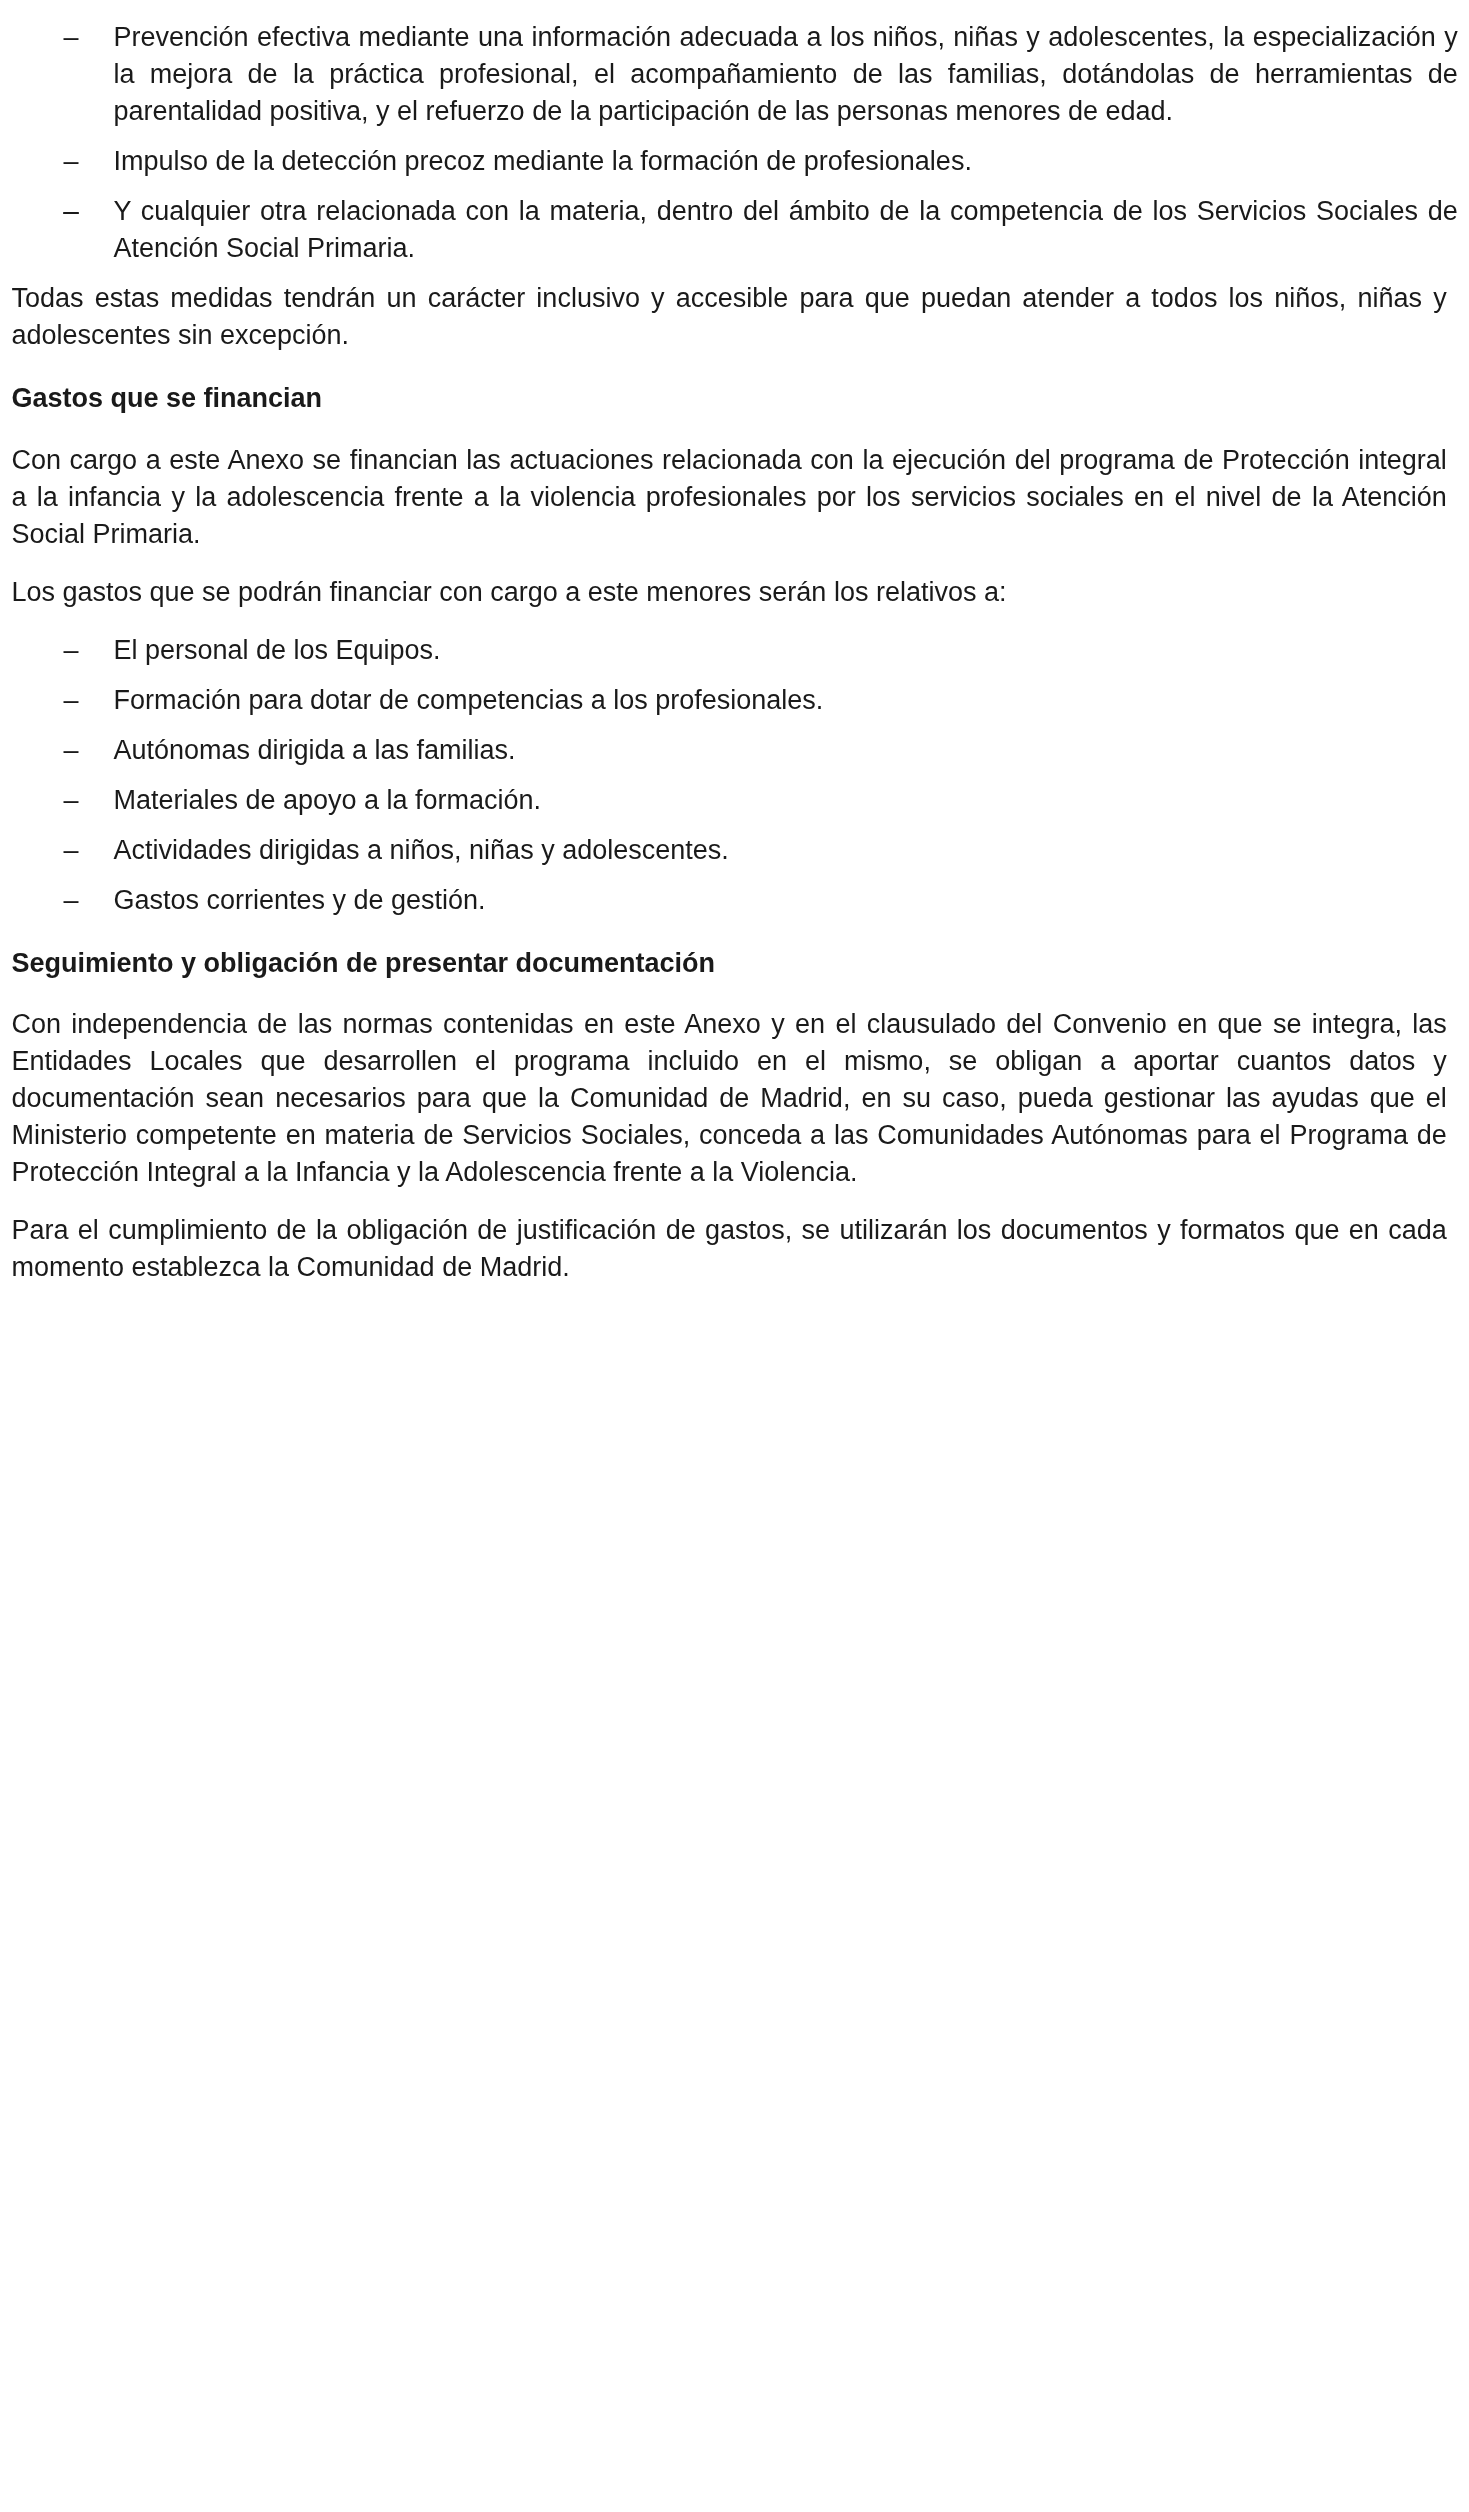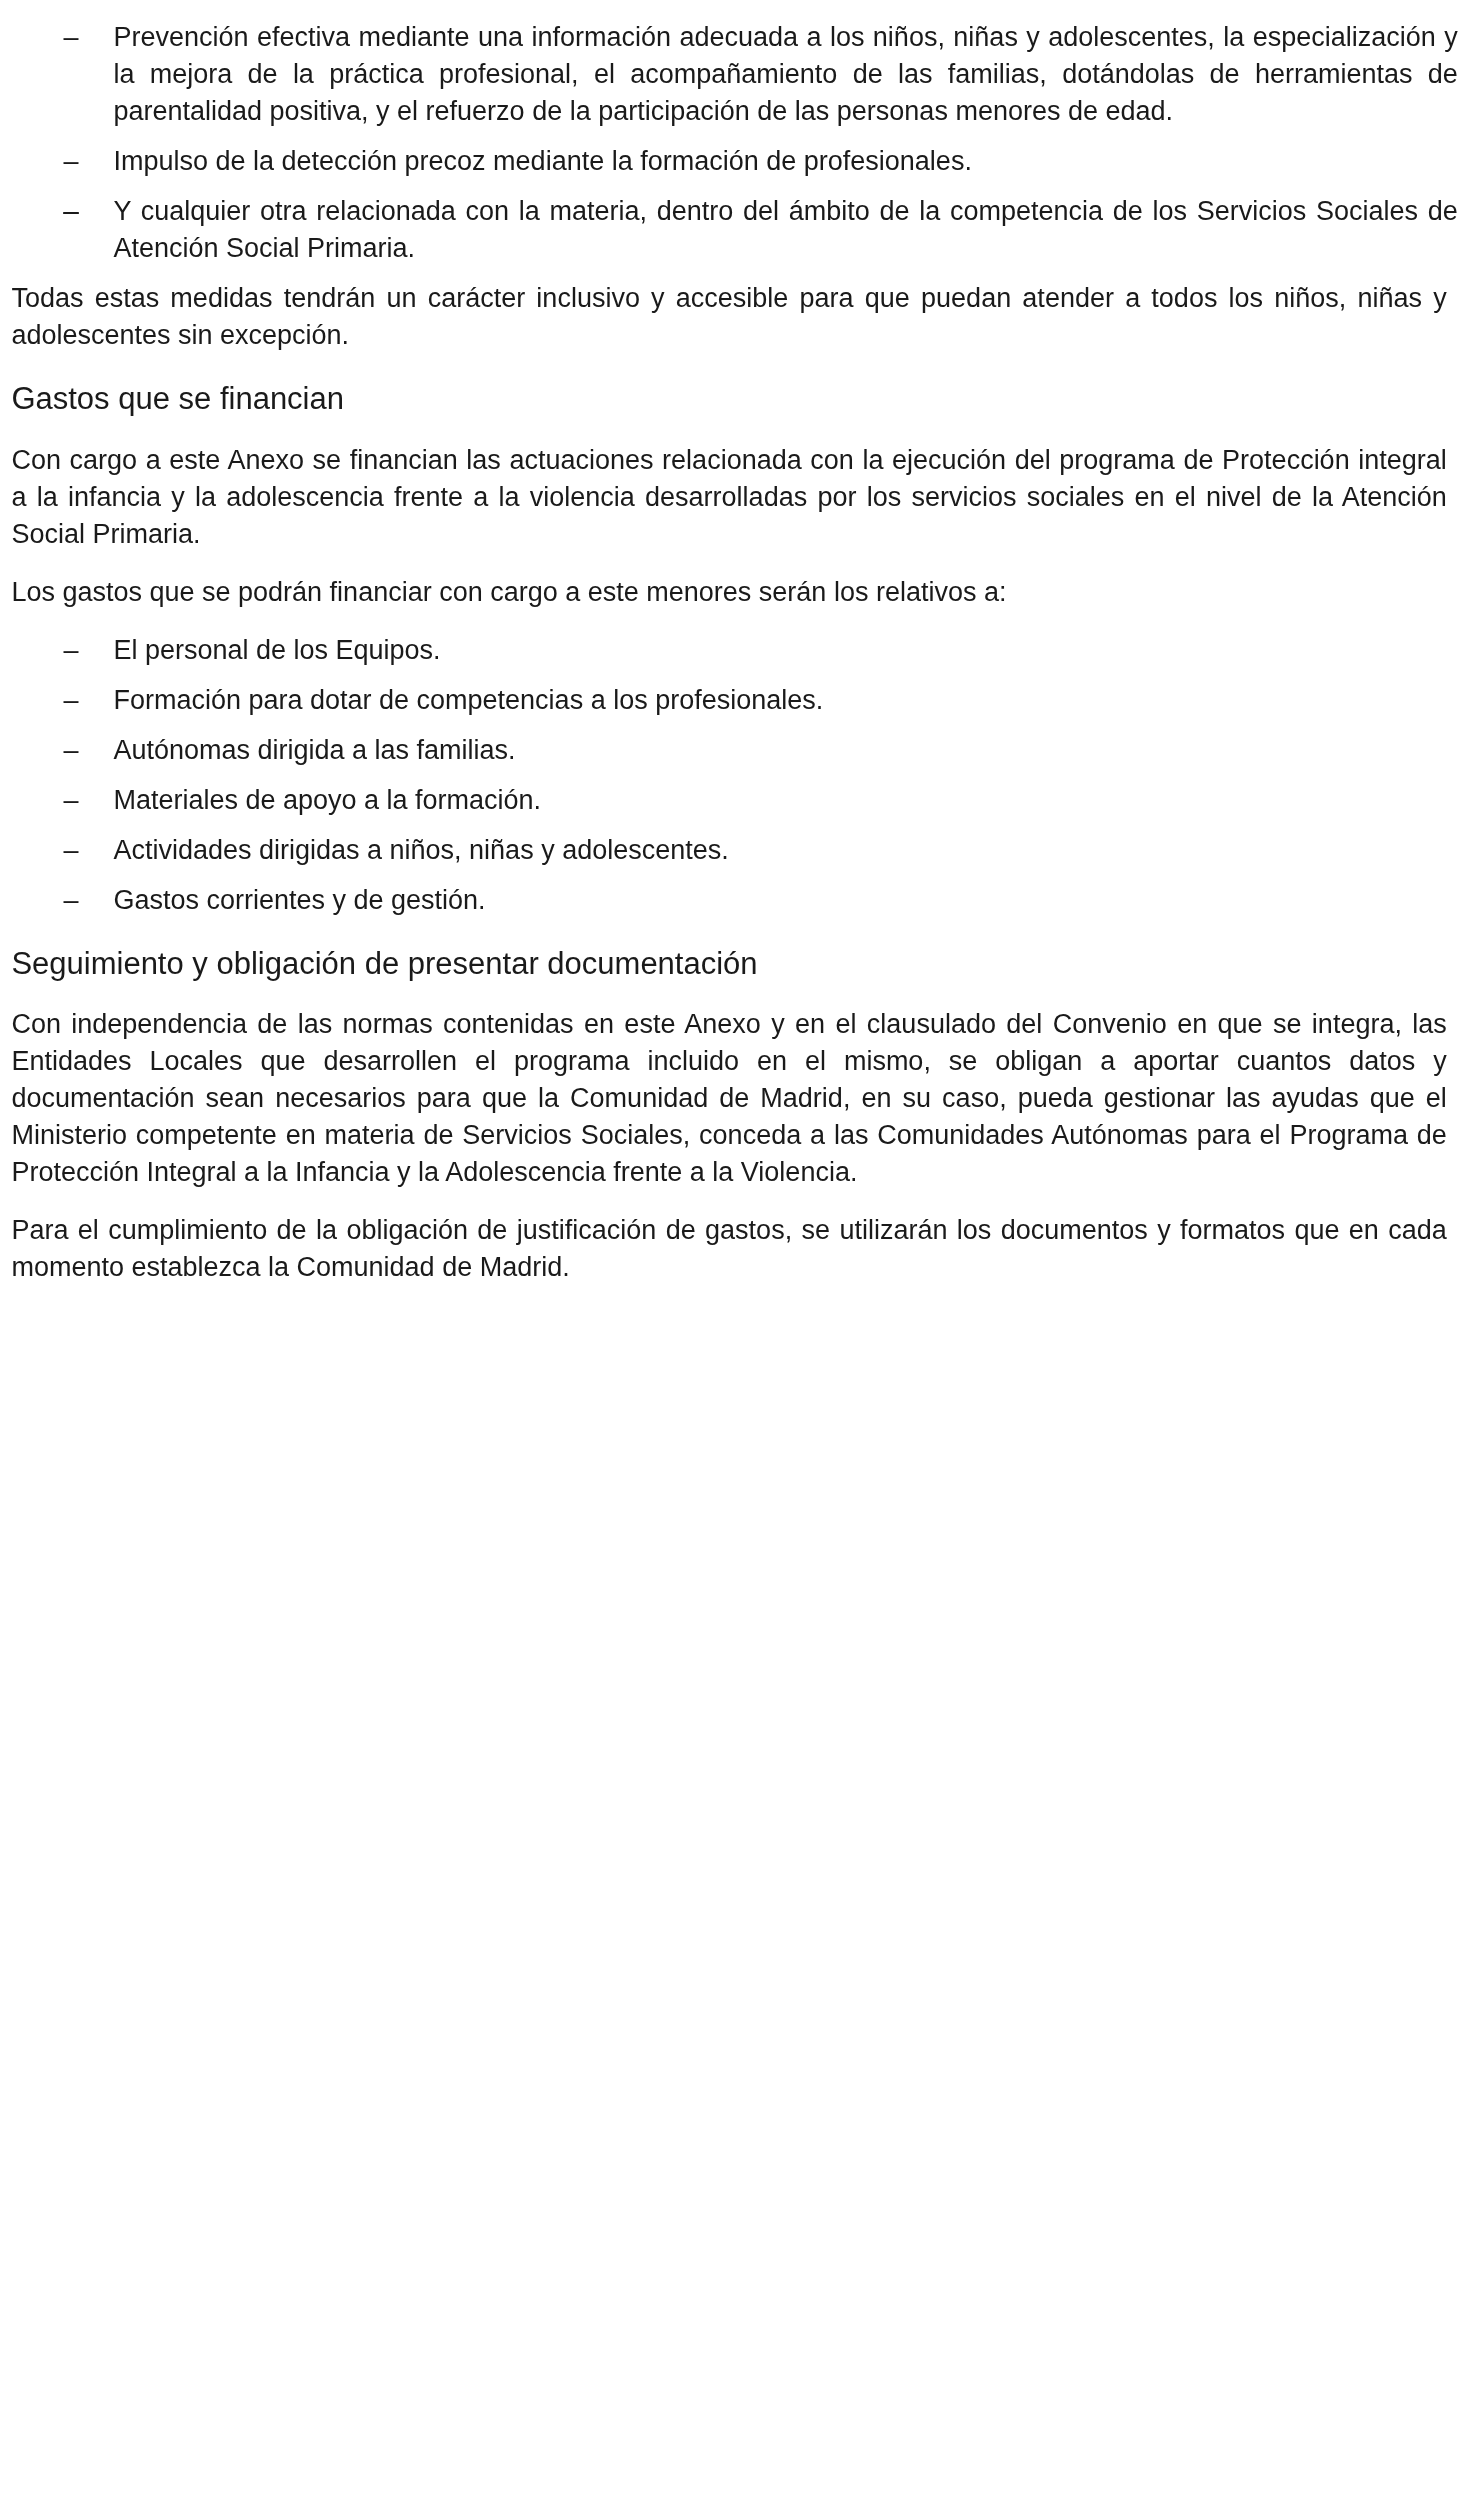--- a/index.html
+++ b/index.html
@@ -18,23 +18,23 @@
     font-family: "Liberation Sans", "DejaVu Sans", sans-serif;
     font-size: 27px;
     line-height: 37px;
     text-align: justify;
     overflow: hidden;
   }
   p {
     margin: 0 11px 21px 0;
   }
   h2 {
-    font-size: 31px;
+    font-size: 27px;
     line-height: 37px;
-    font-weight: 400;
+    font-weight: 700;
     text-align: left;
     margin: 26px 0 24.5px 0;
   }
   ul.dash-list {
     list-style: none;
     margin: 0 0 6.1px 0;
     padding: 0;
   }
   ul.dash-list li {
     position: relative;
@@ -70,21 +70,21 @@
     <li>
       <span class="marker">–</span>
       <span>Y cualquier otra relacionada con la materia, dentro del ámbito de la competencia de los Servicios Sociales de Atención Social Primaria.</span>
     </li>
   </ul>
 
   <p>Todas estas medidas tendrán un carácter inclusivo y accesible para que puedan atender a todos los niños, niñas y adolescentes sin excepción.</p>
 
   <h2>Gastos que se financian</h2>
 
-  <p>Con cargo a este Anexo se financian las actuaciones relacionada con la ejecución del programa de Protección integral a la infancia y la adolescencia frente a la violencia desarrolladas por los servicios sociales en el nivel de la Atención Social Primaria.</p>
+  <p>Con cargo a este Anexo se financian las actuaciones relacionada con la ejecución del programa de Protección integral a la infancia y la adolescencia frente a la violencia profesionales por los servicios sociales en el nivel de la Atención Social Primaria.</p>
 
   <p>Los gastos que se podrán financiar con cargo a este menores serán los relativos a:</p>
 
   <ul class="dash-list">
     <li>
       <span class="marker">–</span>
       <span>El personal de los Equipos.</span>
     </li>
     <li>
       <span class="marker">–</span>

